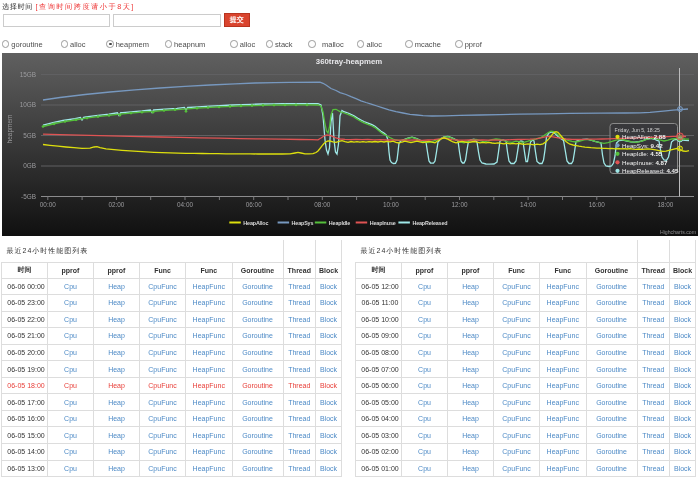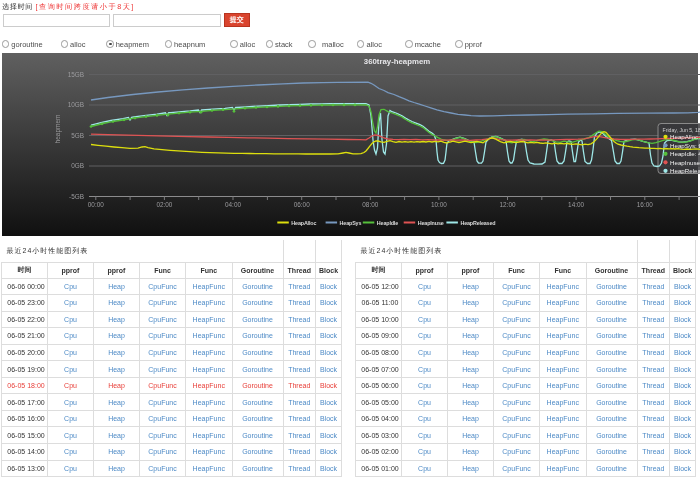--- a/index.html
+++ b/index.html
@@ -3,21 +3,21 @@
 <style>
 * { margin:0; padding:0; box-sizing:border-box; }
 html,body { width:700px; height:481px; background:#fff; font-family:"Liberation Sans", sans-serif; overflow:hidden; position:relative; }
 #lab { position:absolute; left:2px; top:2px; font-size:7.2px; color:#333; letter-spacing:0.55px; }
 #lab .warn { color:#e33; letter-spacing:1.5px; }
 .inp { position:absolute; top:13.5px; height:13.5px; border:1px solid #ccc; background:#fff; }
 #btn { position:absolute; left:224px; top:13px; width:25.5px; height:14px; background:#d9442e; border:1px solid #b8331f; color:#fff; font-size:7px; font-weight:bold; text-align:center; line-height:12.5px; }
 .radio { position:absolute; top:40px; width:7.5px; height:7.5px; border:1px solid #9a9a9a; border-radius:50%; background:#fdfdfd; }
 .rdot { position:absolute; left:1.6px; top:1.6px; width:2.8px; height:2.8px; border-radius:50%; background:#444; }
 .rlab { position:absolute; top:40.2px; font-size:7.5px; color:#4d4d4d; }
-#chart { position:absolute; left:2px; top:53px; width:696px; height:183px; background:linear-gradient(to bottom, #606060 0%, #101010 100%);padding-left:48px; }
+#chart { position:absolute; left:2px; top:53px; width:696px; height:183px; background:linear-gradient(to bottom, #606060 0%, #101010 100%); }
 .wtab { position:absolute; border-collapse:collapse; table-layout:fixed; font-size:7px; }
 #ltab { left:1px; top:240px; width:340.5px; }
 #rtab { left:355px; top:240px; width:340.5px; }
 .wtab td, .wtab th { border:1px solid #ddd; text-align:center; height:16.55px; padding:0; overflow:hidden; white-space:nowrap; }
 .wtab tr.cap td { border:none; height:22px; text-align:left; color:#333; font-size:7px; }
 .wtab tr.cap td.cape { border:1px solid #ddd; border-top:none; }
 .wtab tr.cap td.cape2 { border:1px solid #ddd; border-top:none; }
 .wtab .capcell { padding-left:5px; letter-spacing:1px; }
 .wtab th { font-weight:bold; color:#333; font-size:7px; height:16px; }
 .wtab td.tm { color:#333; padding-left:3px; }

